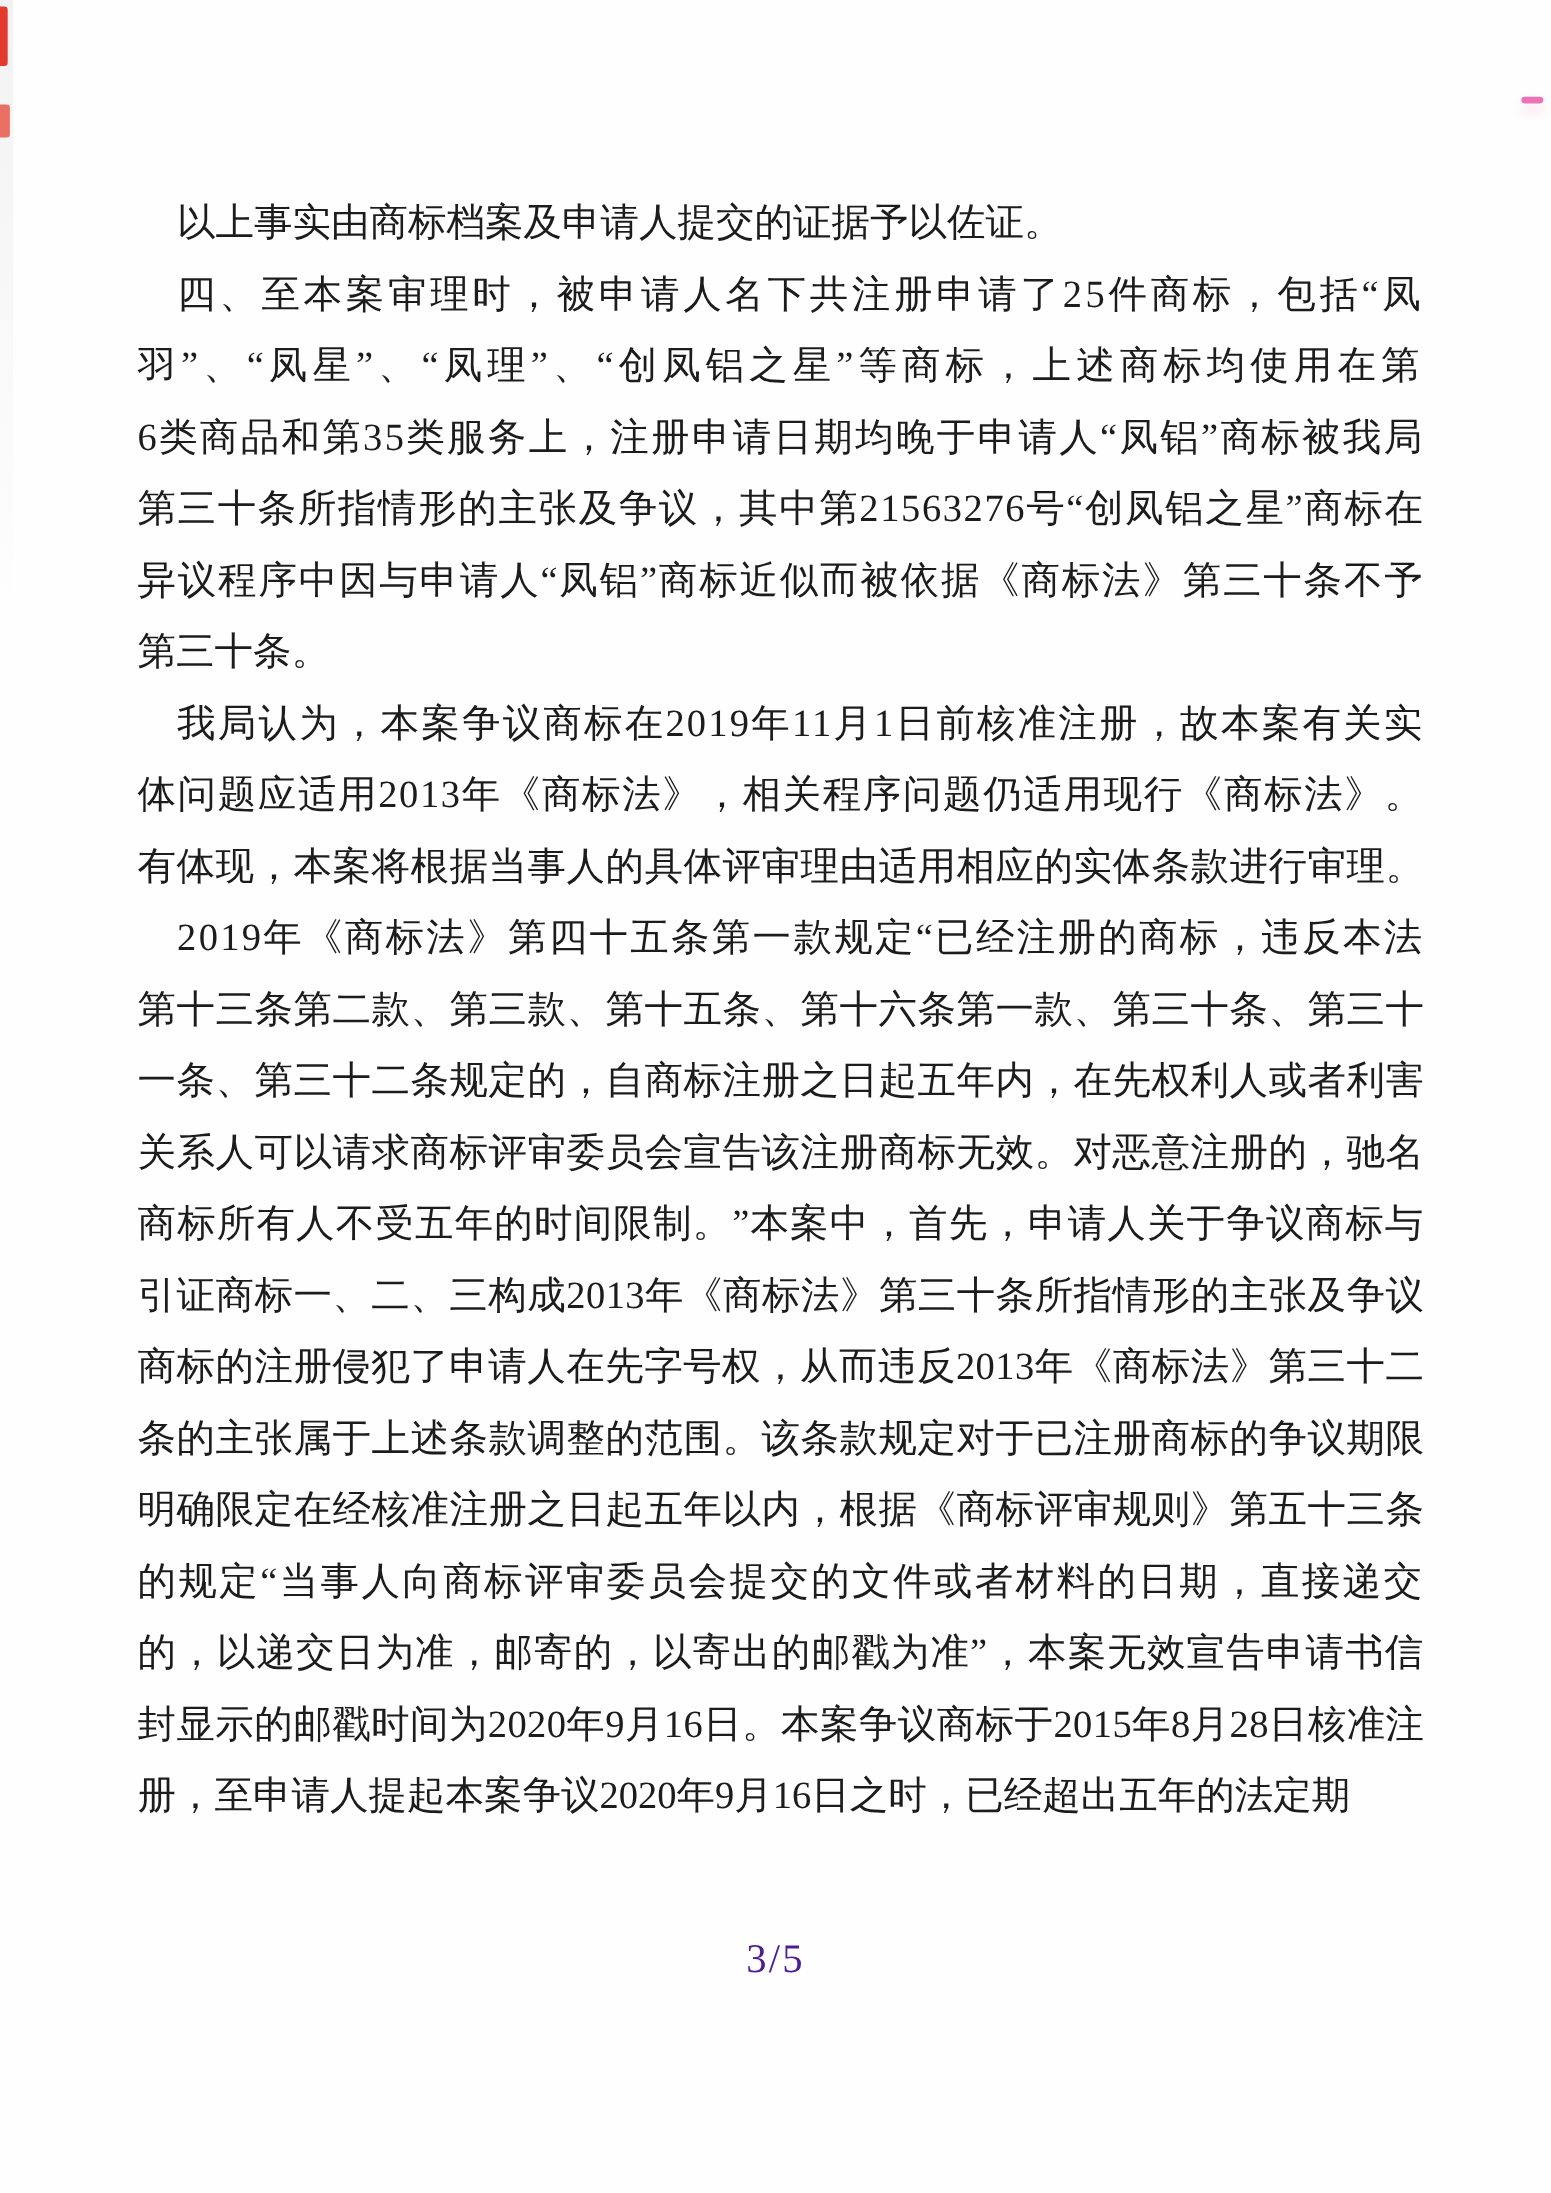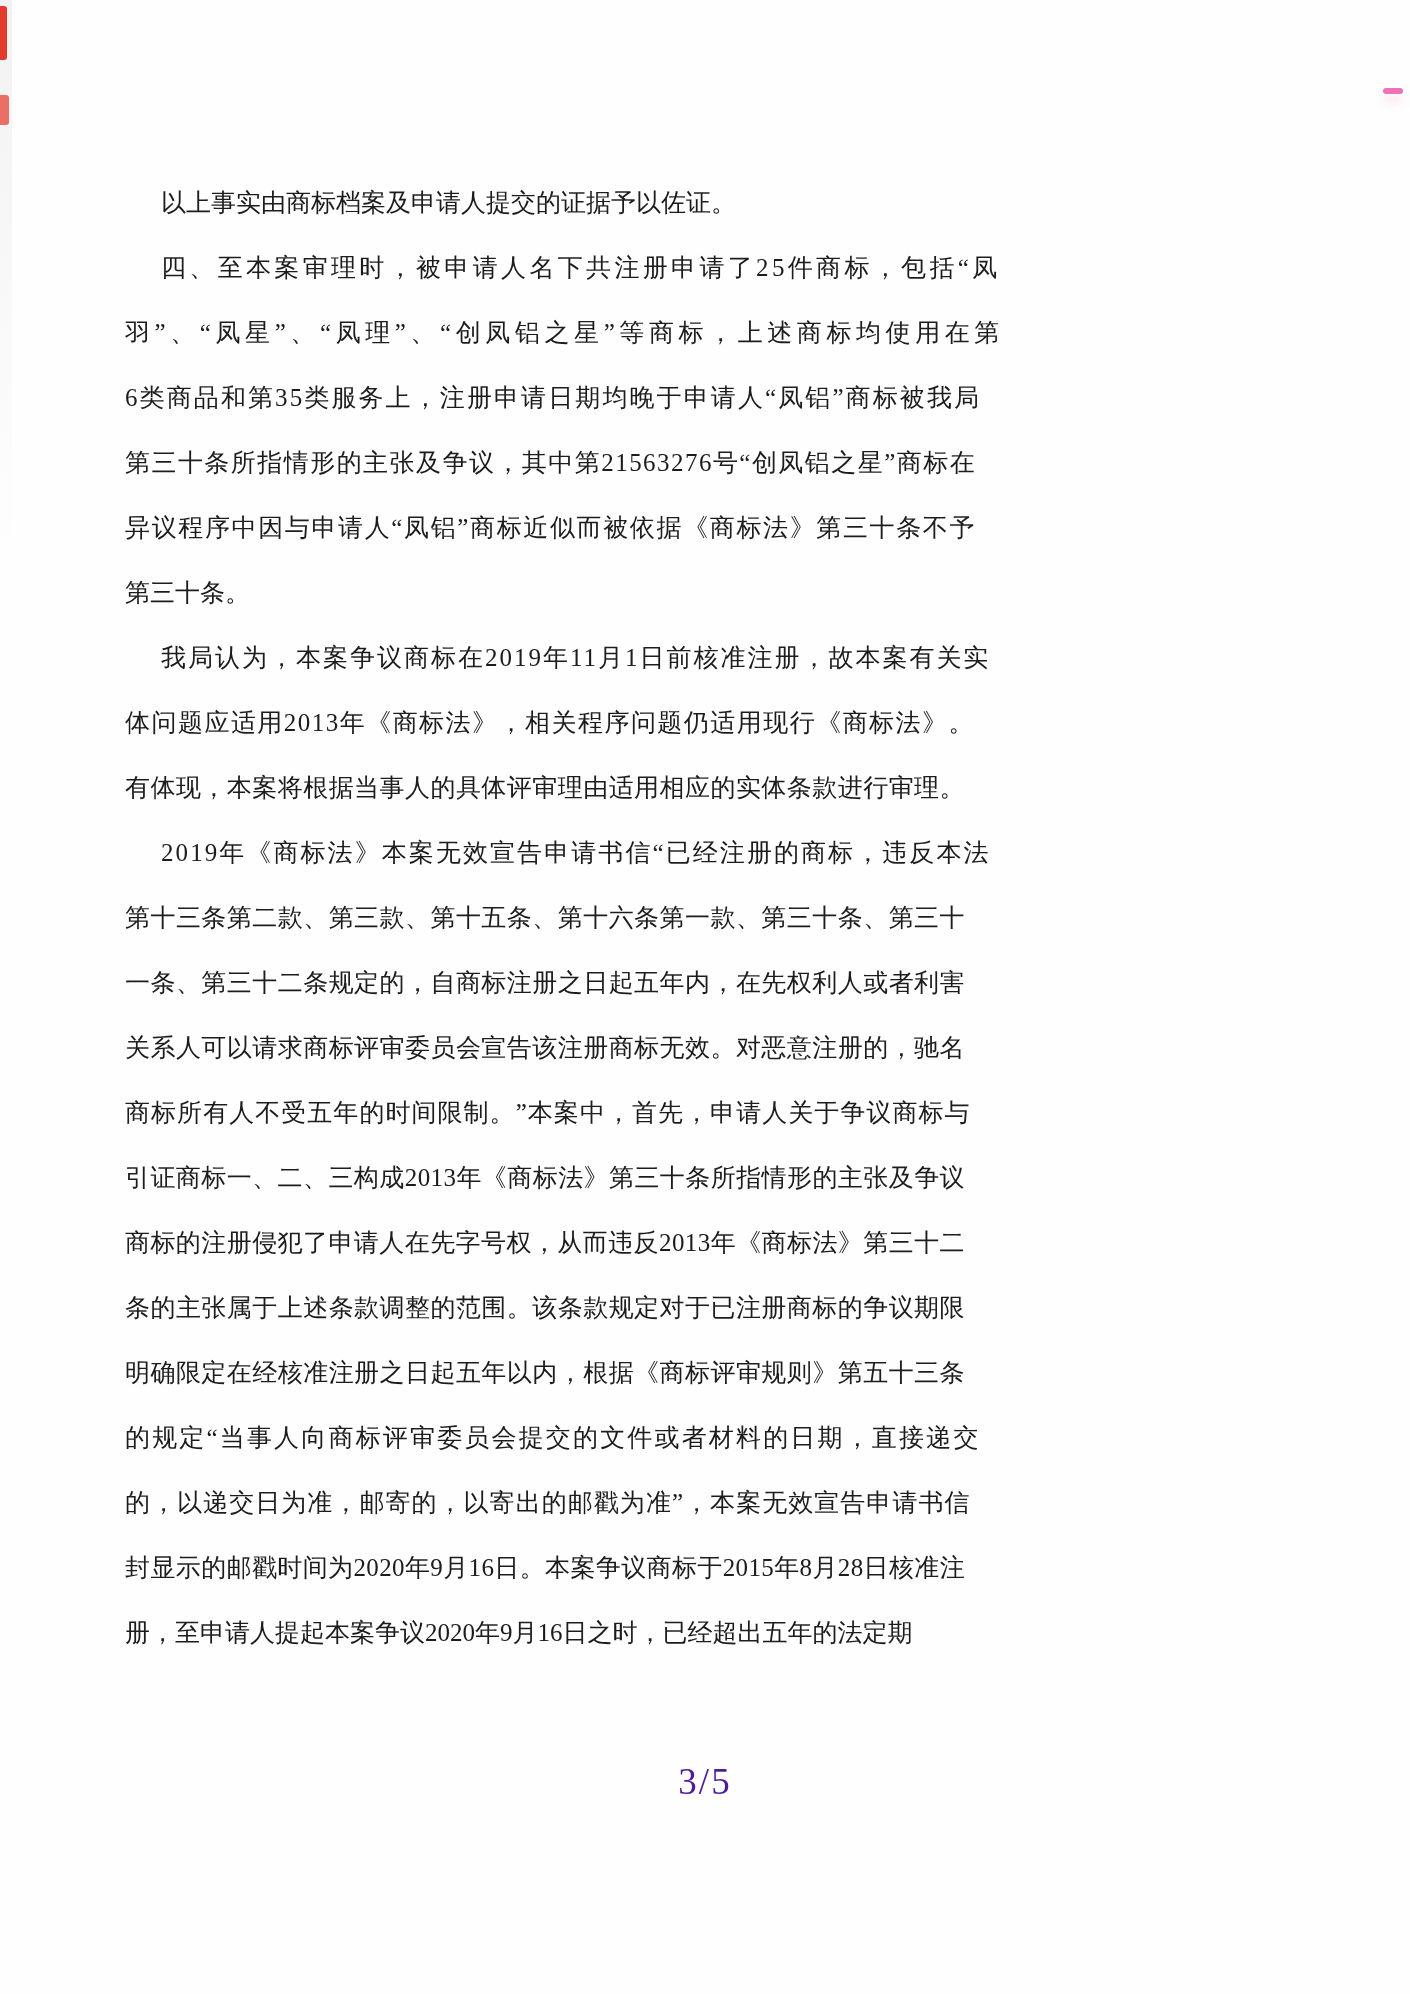--- a/index.html
+++ b/index.html
@@ -52,21 +52,21 @@
     box-shadow: 0 8px 10px rgba(244, 143, 184, 0.25);
   }
   
   .doc-body {
     position: absolute;
     left: 125px;
     top: 170px;
     width: 1170px;
   }
   .line {
-    font-size: 25px;
+    font-size: 35px;
     line-height: 65px;
     height: 65px;
     white-space: nowrap;
     overflow: visible;
     text-decoration: underline;
   }
   .line.indent {
     padding-left: 36px;
   }
   .line > span {
@@ -98,21 +98,21 @@
       <div class="line indent"><span>以上事实由商标档案及申请人提交的证据予以佐证。</span></div>
       <div class="line indent just"><span style="letter-spacing: 3.3372px;">四、至本案审理时，被申请人名下共注册申请了25件商标，包括“凤</span></div>
       <div class="line just"><span style="letter-spacing: 4.58333px;">羽”、“凤星”、“凤理”、“创凤铝之星”等商标，上述商标均使用在第</span></div>
       <div class="line just"><span style="letter-spacing: 2.10064px;">6类商品和第35类服务上，注册申请日期均晚于申请人“凤铝”商标被我局</span></div>
       <div class="line just"><span style="letter-spacing: 1.45735px;">第三十条所指情形的主张及争议，其中第21563276号“创凤铝之星”商标在</span></div>
       <div class="line just"><span style="letter-spacing: 1.634px;">异议程序中因与申请人“凤铝”商标近似而被依据《商标法》第三十条不予</span></div>
       <div class="line"><span>第三十条。</span></div>
       <div class="line indent just"><span style="letter-spacing: 1.99403px;">我局认为，本案争议商标在2019年11月1日前核准注册，故本案有关实</span></div>
       <div class="line just"><span style="letter-spacing: 1.47059px;">体问题应适用2013年《商标法》，相关程序问题仍适用现行《商标法》。</span></div>
       <div class="line just"><span style="letter-spacing: 0.454545px;">有体现，本案将根据当事人的具体评审理由适用相应的实体条款进行审理。</span></div>
-      <div class="line indent just"><span style="letter-spacing: 2.07434px;">2019年《商标法》本案无效宣告申请书信“已经注册的商标，违反本法</span></div>
+      <div class="line indent just"><span style="letter-spacing: 2.07434px;">2019年《商标法》第四十五条第一款规定“已经注册的商标，违反本法</span></div>
       <div class="line just"><span style="letter-spacing: 0.454545px;">第十三条第二款、第三款、第十五条、第十六条第一款、第三十条、第三十</span></div>
       <div class="line just"><span style="letter-spacing: 0.454545px;">一条、第三十二条规定的，自商标注册之日起五年内，在先权利人或者利害</span></div>
       <div class="line just"><span style="letter-spacing: 0.454545px;">关系人可以请求商标评审委员会宣告该注册商标无效。对恶意注册的，驰名</span></div>
       <div class="line just"><span style="letter-spacing: 1.04403px; text-align: right;">商标所有人不受五年的时间限制。”本案中，首先，申请人关于争议商标与</span></div>
       <div class="line just"><span style="letter-spacing: 0.428571px;">引证商标一、二、三构成2013年《商标法》第三十条所指情形的主张及争议</span></div>
       <div class="line just"><span style="letter-spacing: 0.428571px;">商标的注册侵犯了申请人在先字号权，从而违反2013年《商标法》第三十二</span></div>
       <div class="line just"><span style="letter-spacing: 0.454545px;">条的主张属于上述条款调整的范围。该条款规定对于已注册商标的争议期限</span></div>
       <div class="line just"><span style="letter-spacing: 0.454545px;">明确限定在经核准注册之日起五年以内，根据《商标评审规则》第五十三条</span></div>
       <div class="line just"><span style="letter-spacing: 2.17041px;">的规定“当事人向商标评审委员会提交的文件或者材料的日期，直接递交</span></div>
       <div class="line just"><span style="letter-spacing: 1.04403px;">的，以递交日为准，邮寄的，以寄出的邮戳为准”，本案无效宣告申请书信</span></div>

